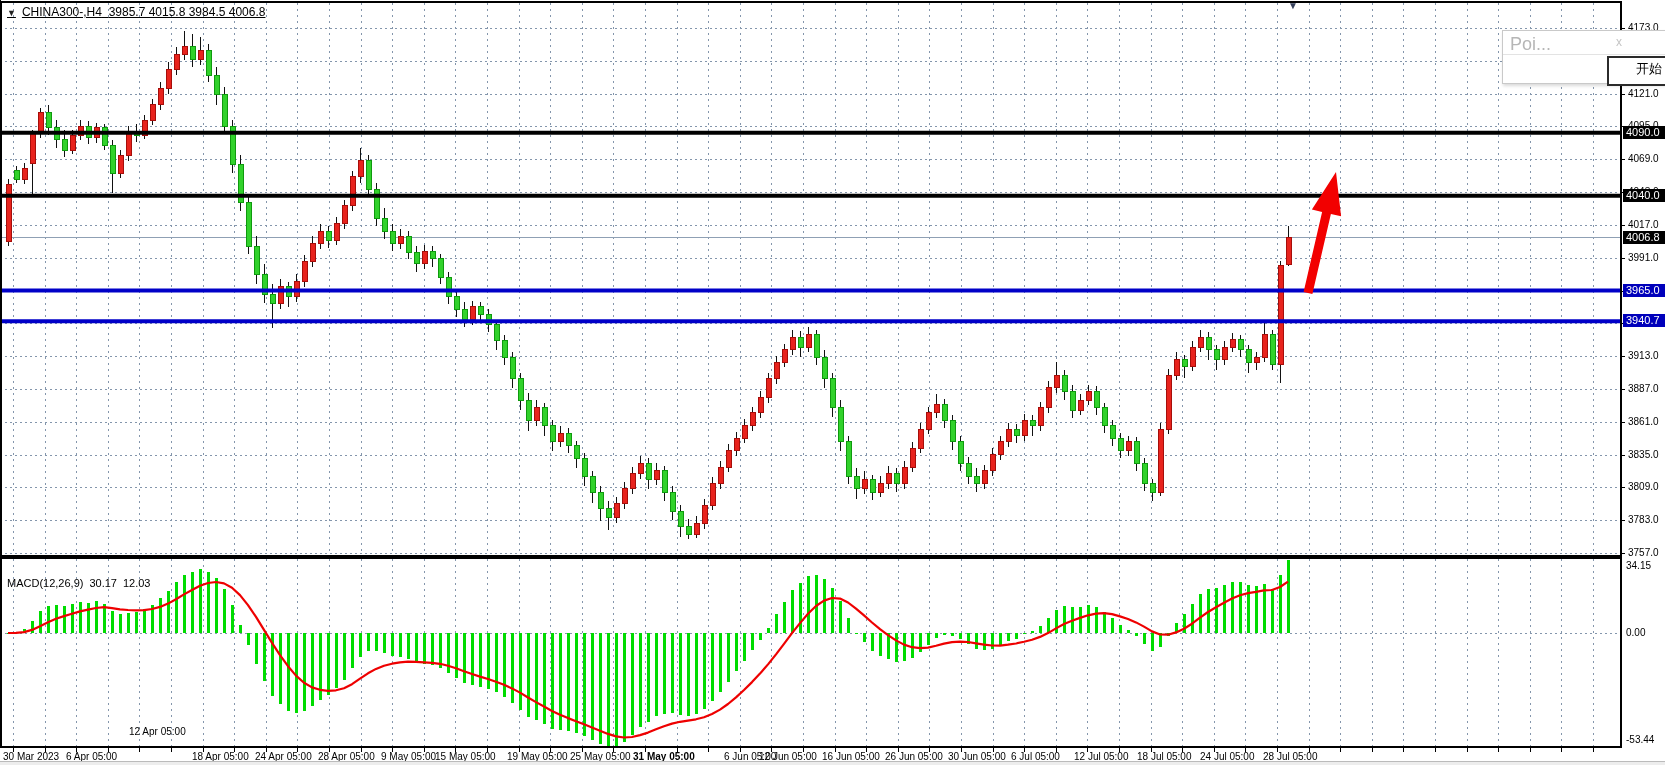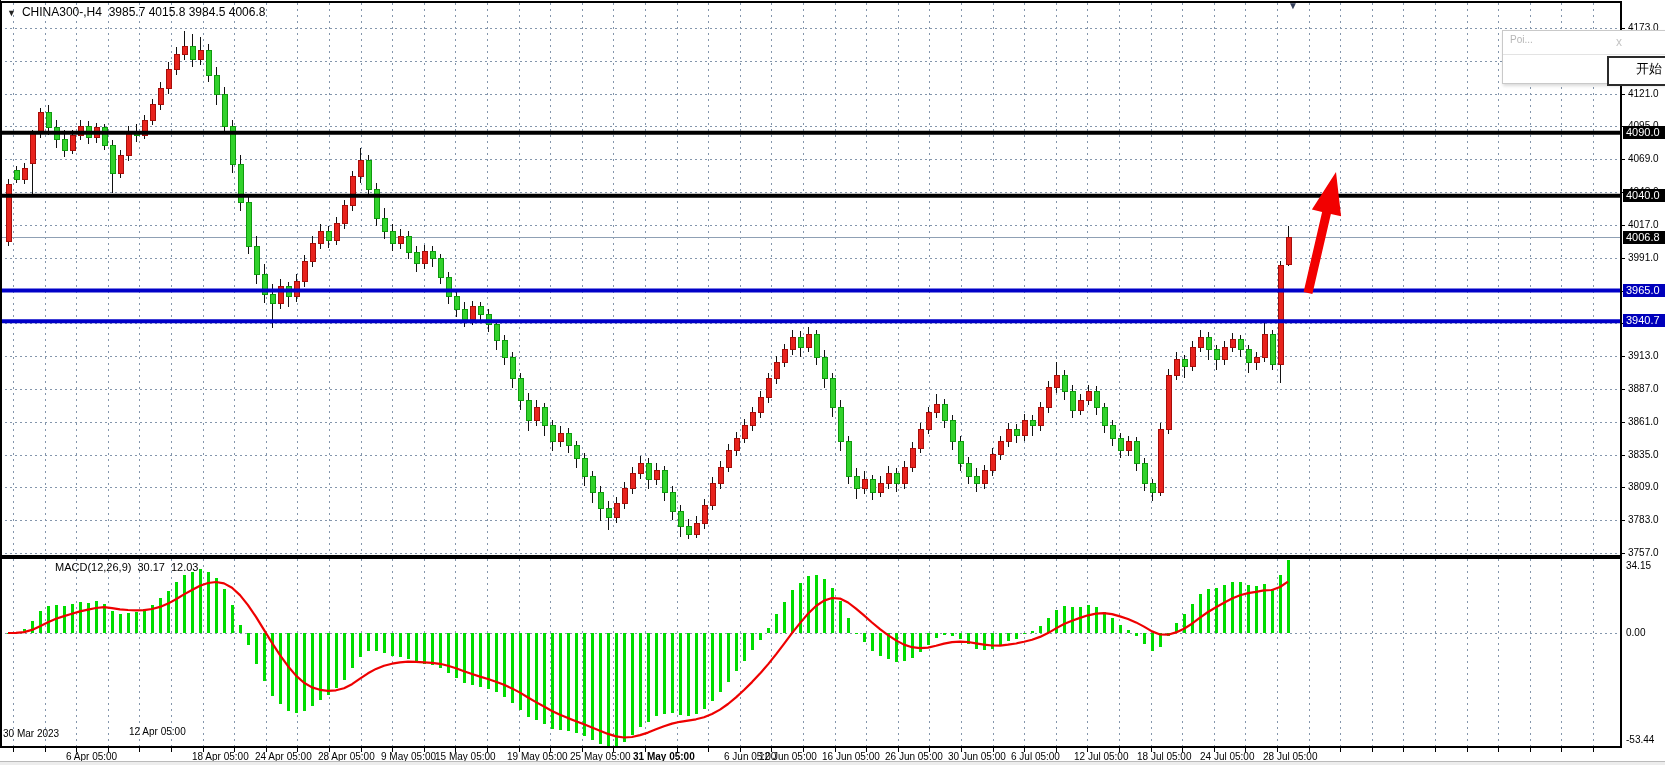--- a/index.html
+++ b/index.html
@@ -2,28 +2,28 @@
 <html><head>
 <meta charset="utf-8">
 <style>
   html,body{margin:0;padding:0;background:#fff;}
   #app{position:relative;width:1665px;height:765px;background:#fff;overflow:hidden;
        font-family:"Liberation Sans",sans-serif;-webkit-font-smoothing:antialiased;}
   #cv{position:absolute;left:0;top:0;}
   .lbl{position:absolute;font-size:10px;color:#000;white-space:nowrap;line-height:12px;}
   .badge{position:absolute;left:1623px;width:42px;height:13px;color:#fff;font-size:11px;
          line-height:13px;padding-left:3px;white-space:nowrap;}
-  #title{position:absolute;left:7px;top:5px;font-size:12px;color:#000;white-space:nowrap;}
+  #title{position:absolute;left:7px;top:5px;font-size:12px;color:#000;white-space:nowrap;text-decoration:underline;}
   #title .tri{font-size:9px;color:#222;margin-right:6px;}
-  #macd-lbl{position:absolute;left:7px;top:561px;font-size:11px;color:#000;white-space:nowrap;margin-left:48px;}
+  #macd-lbl{position:absolute;left:7px;top:577px;font-size:11px;color:#000;white-space:nowrap;}
   #macd-lbl span{margin-right:6px;}
   #popup{position:absolute;left:1502px;top:30px;width:163px;height:52px;background:#fff;
          border:1px solid #c9c9c9;box-shadow:1px 2px 3px rgba(0,0,0,.15);}
   #popup .bar{position:relative;height:23px;border-bottom:1px solid #e3e3e3;background:#fff;}
-  #popup .bar .t{position:absolute;left:7px;top:3px;font-size:10px;color:#b6b6b6;}
+  #popup .bar .t{position:absolute;left:7px;top:3px;font-size:18px;color:#b6b6b6;}
   #popup .bar .x{position:absolute;left:113px;top:4px;font-size:12px;color:#c4c4c4;cursor:default;}
   #startbtn{position:absolute;left:104px;top:25px;width:80px;height:26px;background:#fff;
             border:2px solid #2b2b2b;font-size:13px;color:#000;text-align:center;line-height:22px;}
   #shift-marker{position:absolute;left:1288px;top:0px;font-size:10px;color:#37415c;}
   #bottom-strip{position:absolute;left:0;top:761px;width:1665px;height:4px;background:#ededed;border-top:1px solid #bbb;}
 </style>
 </head>
 <body>
 
 <div id="app">
@@ -747,21 +747,21 @@
       <div class="lbl" style="left: 1628px; top: 481px;">3809.0</div>
       <div class="lbl" style="left: 1628px; top: 514px;">3783.0</div>
       <div class="lbl" style="left: 1628px; top: 547px;">3757.0</div>
     </div>
   <div id="axis-macd">
       <div class="lbl" style="left: 1626px; top: 560px;">34.15</div>
       <div class="lbl" style="left: 1626px; top: 627px;">0.00</div>
       <div class="lbl" style="left: 1626px; top: 734px;">-53.44</div>
     </div>
   <div id="axis-dates">
-      <div class="lbl" style="left: 3px; top: 728px;">30 Mar 2023</div>
+      <div class="lbl" style="left: 3px; top: 751px;">30 Mar 2023</div>
       <div class="lbl" style="left: 66px; top: 751px;">6 Apr 05:00</div>
       <div class="lbl" style="left: 129px; top: 726px;">12 Apr 05:00</div>
       <div class="lbl" style="left: 192px; top: 751px;">18 Apr 05:00</div>
       <div class="lbl" style="left: 255px; top: 751px;">24 Apr 05:00</div>
       <div class="lbl" style="left: 318px; top: 751px;">28 Apr 05:00</div>
       <div class="lbl" style="left: 381px; top: 751px;">9 May 05:00</div>
       <div class="lbl" style="left: 435px; top: 751px;">15 May 05:00</div>
       <div class="lbl" style="left: 507px; top: 751px;">19 May 05:00</div>
       <div class="lbl" style="left: 570px; top: 751px;">25 May 05:00</div>
       <div class="lbl" style="left: 633px; top: 751px; font-weight: bold;">31 May 05:00</div>

